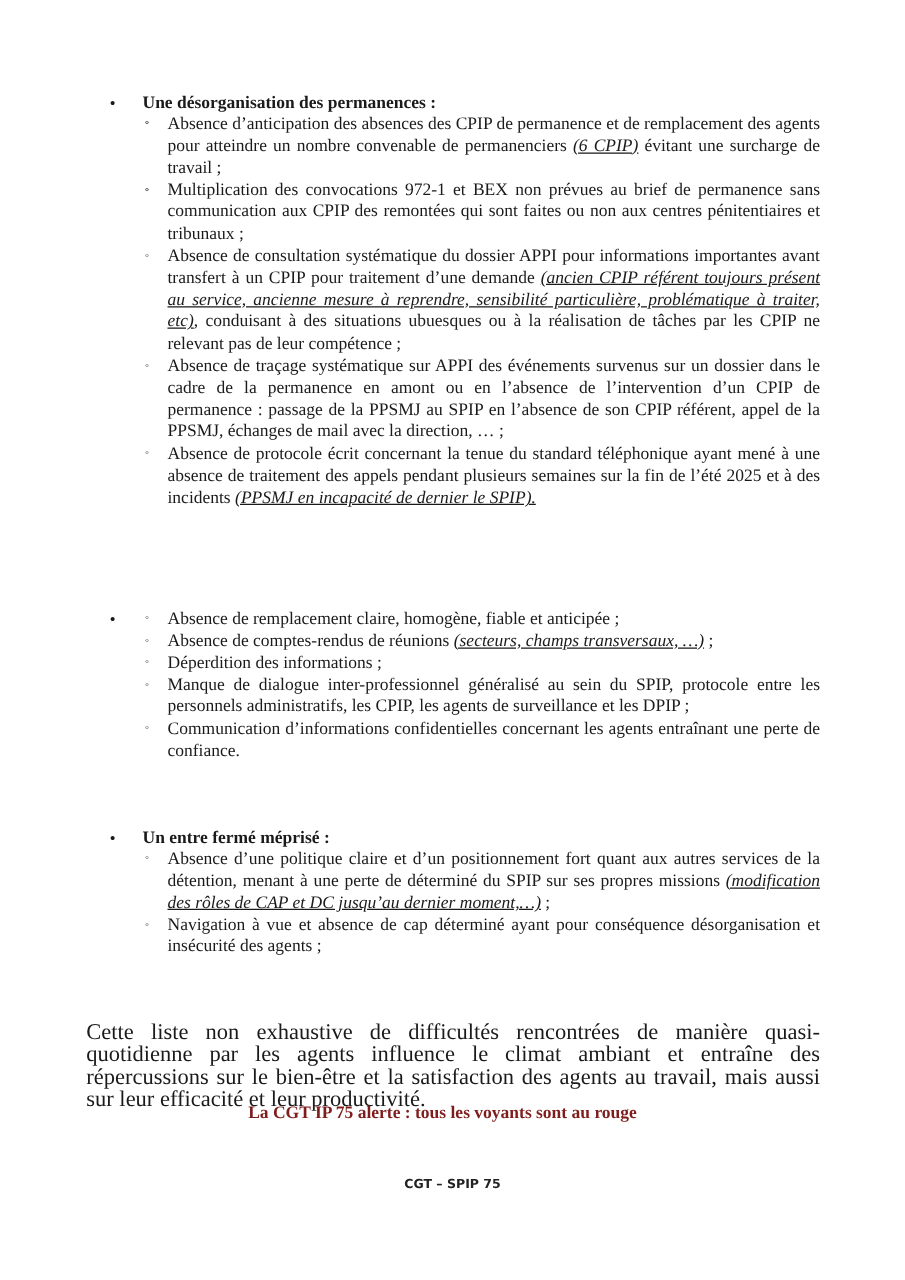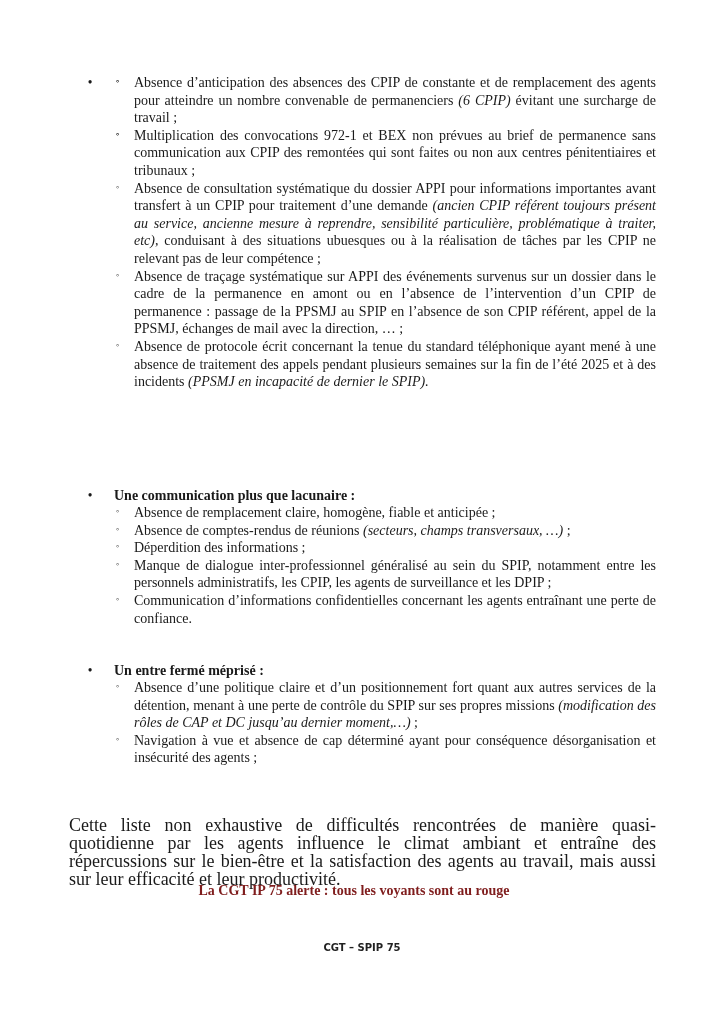--- a/index.html
+++ b/index.html
@@ -5,66 +5,66 @@
   html, body { margin: 0; padding: 0; background: #ffffff; }
   body { width: 724px; height: 1024px; position: relative; overflow: hidden;
          font-family: "Liberation Serif", "DejaVu Serif", serif; color: #1a1a1a; }
   .page { position: absolute; left: 0; top: 0; width: 724px; height: 1024px; }
   .section { position: absolute; left: 88px; width: 568px; }
   .sec-title { position: relative; font-weight: bold; font-size: 14px; line-height: 17px; padding-left: 26px; }
   .sec-title .bullet { position: absolute; left: 0; top: 0; font-size: 12px; }
   ul.sub { list-style: none; margin: 0; padding: 0; }
   ul.sub li { position: relative; padding-left: 46px; font-size: 14px; line-height: 17.6px; text-align: justify; }
   ul.sub li .circ { position: absolute; left: 28px; top: 0; font-size: 9px; line-height: 15px; }
-  .it { font-style: italic; }
+  .it { font-style: italic; text-decoration: underline; }
   .para { position: absolute; left: 69px; top: 800px; width: 587px; font-size: 18px; line-height: 18px; text-align: justify; margin-top: 16px; }
   .alert { position: absolute; left: 0; width: 654px; top: 883px; text-align: center; color: #7f1d1d; font-weight: bold; font-size: 14px; margin-left: 27px; }
   .footer { position: absolute; left: 0; width: 724px; top: 940px; text-align: center; font-family: "DejaVu Sans", sans-serif; font-weight: bold; font-size: 10px; line-height: 15px; color: #222; }
 </style>
 </head>
 <body>
 
 <div class="page">
 
   <div class="section" style="top:74px;">
     <div class="sec-title">
       <span class="bullet">•</span>
+      <span>Une désorganisation des permanences :</span>
     </div>
     <ul class="sub">
         <li><span class="circ">◦</span></li>
-        <li><span class="circ">◦</span><span>Absence d’anticipation des absences des CPIP de constante et de remplacement des agents pour atteindre un nombre convenable de permanenciers </span><span class="it">(6 CPIP)</span><span> évitant une surcharge de travail ;</span></li>
+        <li><span class="circ">◦</span><span>Absence d’anticipation des absences des CPIP de permanence et de remplacement des agents pour atteindre un nombre convenable de permanenciers </span><span class="it">(6 CPIP)</span><span> évitant une surcharge de travail ;</span></li>
         <li><span class="circ">◦</span></li>
         <li><span class="circ">◦</span><span>Multiplication des convocations 972-1 et BEX non prévues au brief de permanence sans communication aux CPIP des remontées qui sont faites ou non aux centres pénitentiaires et tribunaux ;</span></li>
         <li><span class="circ">◦</span><span>Absence de consultation systématique du dossier APPI pour informations importantes avant transfert à un CPIP pour traitement d’une demande </span><span class="it">(ancien CPIP référent toujours présent au service, ancienne mesure à reprendre, sensibilité particulière, problématique à traiter, etc)</span><span>, conduisant à des situations ubuesques ou à la réalisation de tâches par les CPIP ne relevant pas de leur compétence ;</span></li>
         <li><span class="circ">◦</span><span>Absence de traçage systématique sur APPI des événements survenus sur un dossier dans le cadre de la permanence en amont ou en l’absence de l’intervention d’un CPIP de permanence : passage de la PPSMJ au SPIP en l’absence de son CPIP référent, appel de la PPSMJ, échanges de mail avec la direction, … ;</span></li>
         <li><span class="circ">◦</span><span>Absence de protocole écrit concernant la tenue du standard téléphonique ayant mené à une absence de traitement des appels pendant plusieurs semaines sur la fin de l’été 2025 et à des incidents </span><span class="it">(PPSMJ en incapacité de dernier le SPIP).</span></li>
       </ul>
   </div>
 
   <div class="section" style="top:487px;">
     <div class="sec-title">
       <span class="bullet">•</span>
-      <span>Une communication plus que lacunaire :</span>
     </div>
     <ul class="sub">
         <li><span class="circ">◦</span><span>Absence de remplacement claire, homogène, fiable et anticipée ;</span></li>
         <li><span class="circ">◦</span><span>Absence de comptes-rendus de réunions </span><span class="it">(secteurs, champs transversaux, …)</span><span> ;</span></li>
         <li><span class="circ">◦</span><span>Déperdition des informations ;</span></li>
-        <li><span class="circ">◦</span><span>Manque de dialogue inter-professionnel généralisé au sein du SPIP, notamment entre les personnels administratifs, les CPIP, les agents de surveillance et les DPIP ;</span></li>
+        <li><span class="circ">◦</span><span>Manque de dialogue inter-professionnel généralisé au sein du SPIP, protocole entre les personnels administratifs, les CPIP, les agents de surveillance et les DPIP ;</span></li>
         <li><span class="circ">◦</span><span>Communication d’informations confidentielles concernant les agents entraînant une perte de confiance.</span></li>
       </ul>
   </div>
 
   <div class="section" style="top:662px;">
     <div class="sec-title">
       <span class="bullet">•</span>
       <span>Un entre fermé méprisé :</span>
     </div>
     <ul class="sub">
-        <li><span class="circ">◦</span><span>Absence d’une politique claire et d’un positionnement fort quant aux autres services de la détention, menant à une perte de contrôle du SPIP sur ses propres missions </span><span class="it">(modification des rôles de CAP et DC jusqu’au dernier moment,…)</span><span> ;</span></li>
+        <li><span class="circ">◦</span><span>Absence d’une politique claire et d’un positionnement fort quant aux autres services de la détention, menant à une perte de déterminé du SPIP sur ses propres missions </span><span class="it">(modification des rôles de CAP et DC jusqu’au dernier moment,…)</span><span> ;</span></li>
         <li><span class="circ">◦</span><span>Navigation à vue et absence de cap déterminé ayant pour conséquence désorganisation et insécurité des agents ;</span></li>
       </ul>
   </div>
 
   <div class="para">Cette liste non exhaustive de difficultés rencontrées de manière quasi-quotidienne par les agents influence le climat ambiant et entraîne des répercussions sur le bien-être et la satisfaction des agents au travail, mais aussi sur leur efficacité et leur productivité.</div>
 
   <div class="alert">La CGT IP 75 alerte : tous les voyants sont au rouge</div>
 
   <div class="footer">
     <div>CGT – SPIP 75</div>

